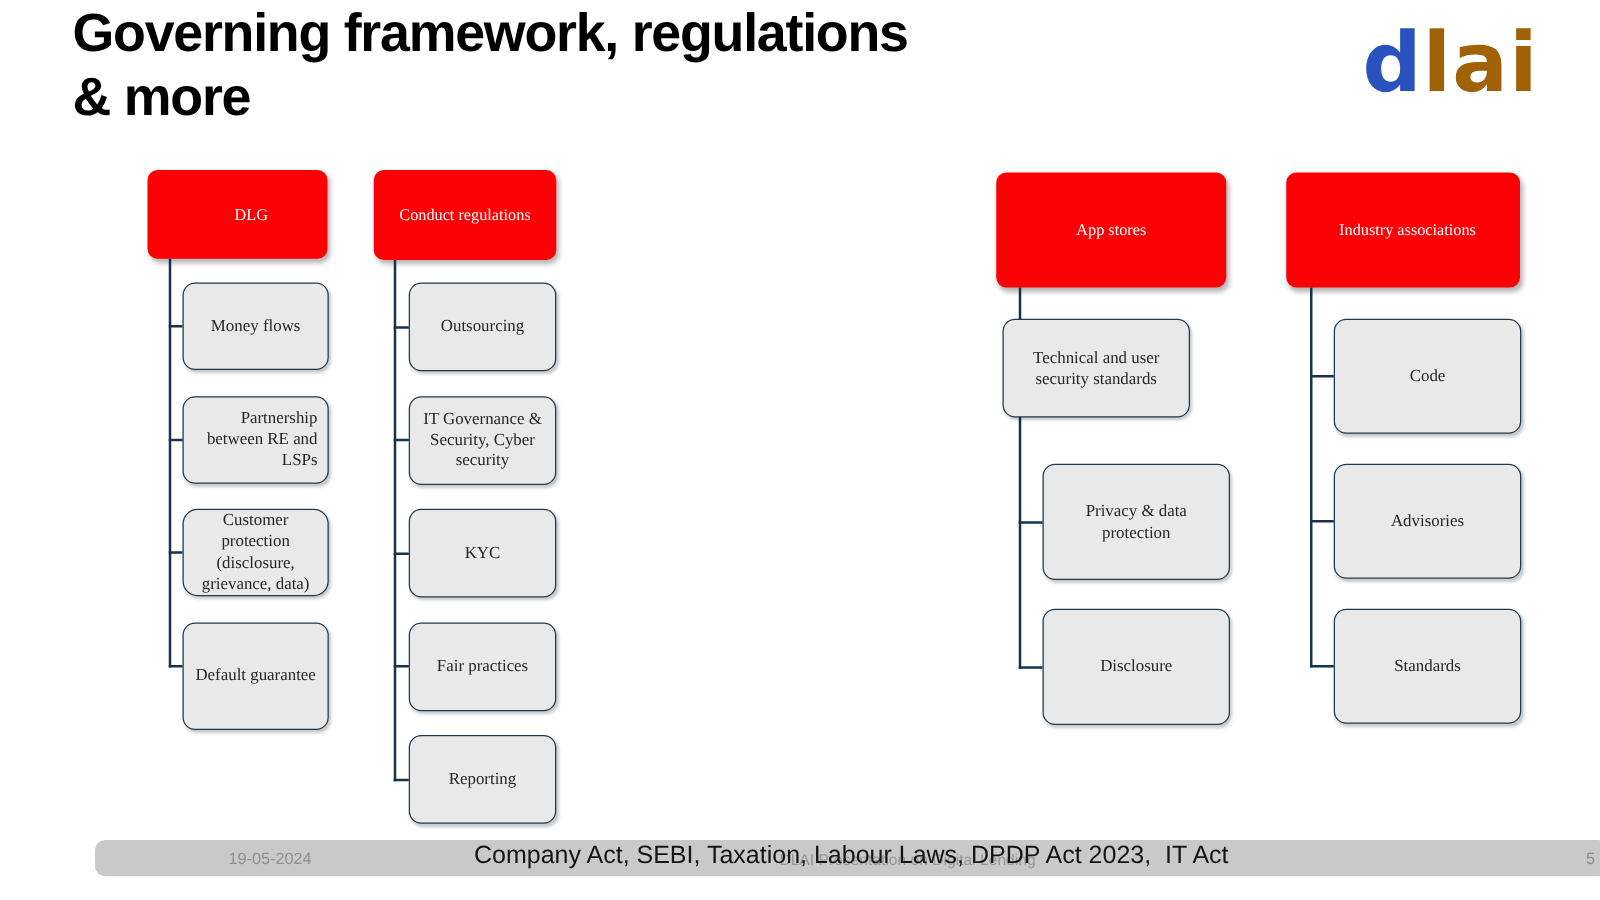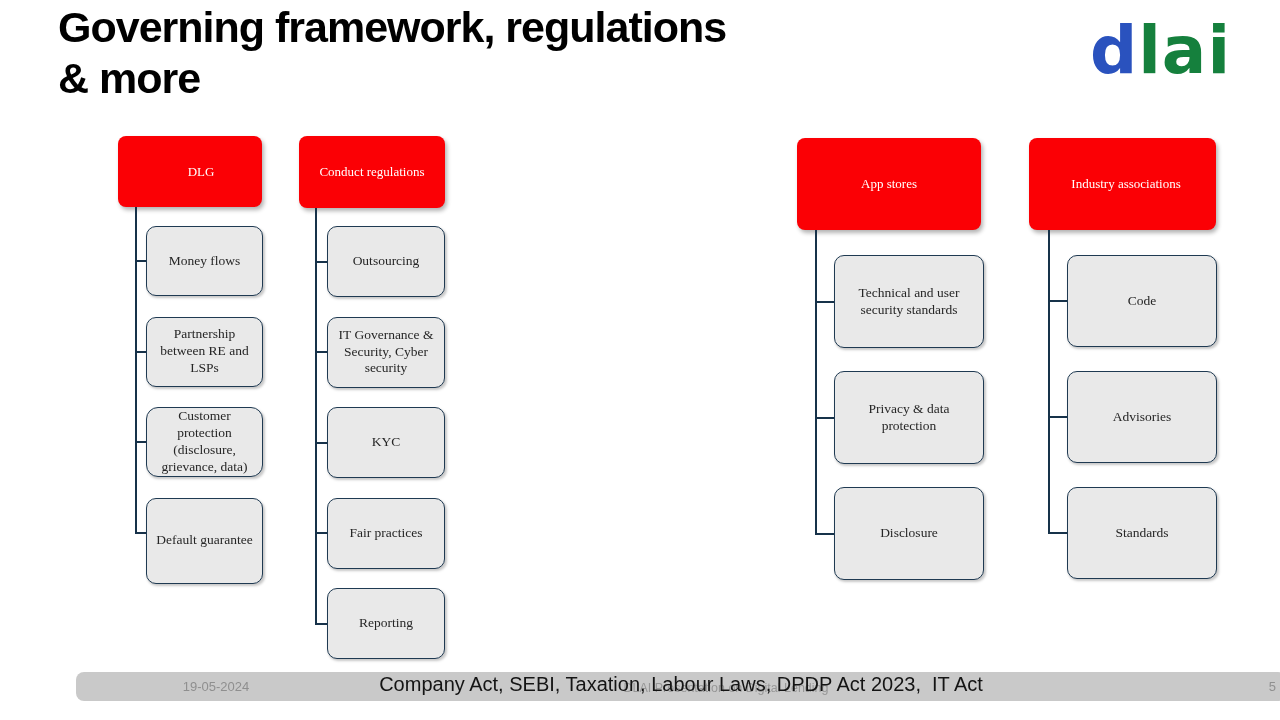--- a/index.html
+++ b/index.html
@@ -13,21 +13,21 @@
     font-size:43px;line-height:1.18;color:#000;
     white-space:pre-line;letter-spacing:-1px;
   }
   .logo{
     position:absolute;left:1052px;top:18px;width:180px;
     font-family:"DejaVu Sans",sans-serif;font-weight:bold;
     font-size:66px;letter-spacing:1px;line-height:1;
     display:flex;align-items:flex-end;
   }
   .logo .logo-d{color:#2a52be;}
-  .logo .logo-rest{color:#15803d;}
+  .logo .logo-rest{color:#a16207;}
   
   .tree-header{
     position:absolute;background:#fb0005;border-radius:8px;
     box-shadow:2px 3px 4px rgba(0,0,0,0.30);
     display:flex;align-items:center;justify-content:center;
     color:#ffffff;font-size:13px;text-align:center;padding:2px 6px;box-sizing:border-box;
   }
   .tree-child{
     position:absolute;background:#e9e9e9;border:1.5px solid #1f3a52;border-radius:10px;
     box-shadow:1.5px 2px 2.5px rgba(0,0,0,0.22);
@@ -71,42 +71,42 @@
     <span class="logo-d">d</span>
     <span class="logo-rest">lai</span>
   </div>
 
   <div id="diagram">
       <div class="tree-header" style="left: 80px; top: 136px; width: 144px; height: 71px; padding-left: 28px;">DLG</div>
       <div class="conn" style="left: 97px; top: 207px; width: 2px; height: 326.5px;"></div>
       <div class="conn" style="left: 97px; top: 260px; width: 11px; height: 2px;"></div>
       <div class="tree-child" style="left: 108px; top: 226px; width: 117px; height: 70px;">Money flows</div>
       <div class="conn" style="left: 97px; top: 350.5px; width: 11px; height: 2px;"></div>
-      <div class="tree-child" style="left: 108px; top: 316.5px; width: 117px; height: 70px;">Partnership between RE and LSPs</div>
+      <div class="tree-child" style="left: 108px; top: 316.5px; width: 117px; height: 70px; text-align: right;">Partnership between RE and LSPs</div>
       <div class="conn" style="left: 97px; top: 441px; width: 11px; height: 2px;"></div>
       <div class="tree-child" style="left: 108px; top: 407px; width: 117px; height: 70px; border-radius: 12px;">Customer protection
 (disclosure, grievance, data)</div>
       <div class="conn" style="left: 97px; top: 531.5px; width: 11px; height: 2px;"></div>
       <div class="tree-child" style="left: 108px; top: 497.5px; width: 117px; height: 86px;">Default guarantee</div>
       <div class="tree-header" style="left: 261px; top: 136px; width: 146px; height: 72px;">Conduct regulations</div>
       <div class="conn" style="left: 277px; top: 208px; width: 2px; height: 416.5px;"></div>
       <div class="conn" style="left: 277px; top: 260.5px; width: 12px; height: 2px;"></div>
       <div class="tree-child" style="left: 289px; top: 226px; width: 118px; height: 71px;">Outsourcing</div>
       <div class="conn" style="left: 277px; top: 351px; width: 12px; height: 2px;"></div>
       <div class="tree-child" style="left: 289px; top: 316.5px; width: 118px; height: 71px;">IT Governance &amp; Security, Cyber security</div>
       <div class="conn" style="left: 277px; top: 441.5px; width: 12px; height: 2px;"></div>
       <div class="tree-child" style="left: 289px; top: 407px; width: 118px; height: 71px;">KYC</div>
       <div class="conn" style="left: 277px; top: 532px; width: 12px; height: 2px;"></div>
       <div class="tree-child" style="left: 289px; top: 497.5px; width: 118px; height: 71px;">Fair practices</div>
       <div class="conn" style="left: 277px; top: 622.5px; width: 12px; height: 2px;"></div>
       <div class="tree-child" style="left: 289px; top: 588px; width: 118px; height: 71px;">Reporting</div>
       <div class="tree-header" style="left: 759px; top: 138px; width: 184px; height: 92px;">App stores</div>
       <div class="conn" style="left: 777px; top: 230px; width: 2px; height: 304.5px;"></div>
       <div class="conn" style="left: 777px; top: 300.5px; width: 19px; height: 2px;"></div>
-      <div class="tree-child" style="left: 796px; top: 255px; width: 150px; height: 93px;">Technical and user security standards</div>
+      <div class="tree-child" style="left: 764px; top: 255px; width: 150px; height: 79px;">Technical and user security standards</div>
       <div class="conn" style="left: 777px; top: 416.5px; width: 19px; height: 2px;"></div>
       <div class="tree-child" style="left: 796px; top: 371px; width: 150px; height: 93px;">Privacy &amp; data protection</div>
       <div class="conn" style="left: 777px; top: 532.5px; width: 19px; height: 2px;"></div>
       <div class="tree-child" style="left: 796px; top: 487px; width: 150px; height: 93px;">Disclosure</div>
       <div class="tree-header" style="left: 991px; top: 138px; width: 187px; height: 92px; padding-left: 13px;">Industry associations</div>
       <div class="conn" style="left: 1010px; top: 230px; width: 2px; height: 304px;"></div>
       <div class="conn" style="left: 1010px; top: 300px; width: 19px; height: 2px;"></div>
       <div class="tree-child" style="left: 1029px; top: 255px; width: 150px; height: 92px;">Code</div>
       <div class="conn" style="left: 1010px; top: 416px; width: 19px; height: 2px;"></div>
       <div class="tree-child" style="left: 1029px; top: 371px; width: 150px; height: 92px;">Advisories</div>

